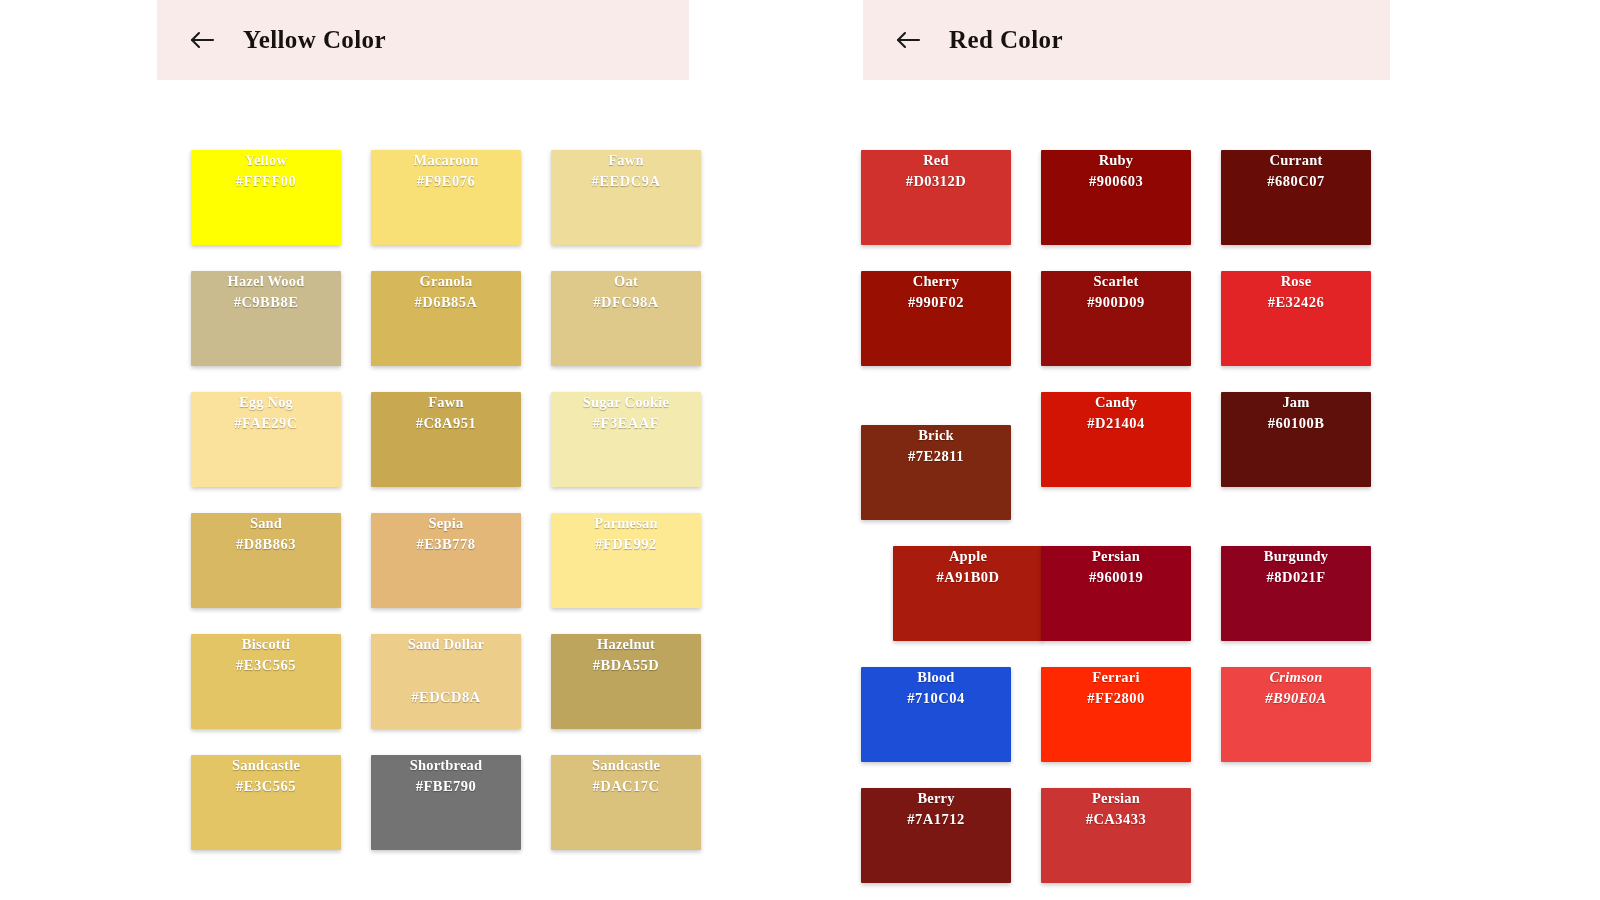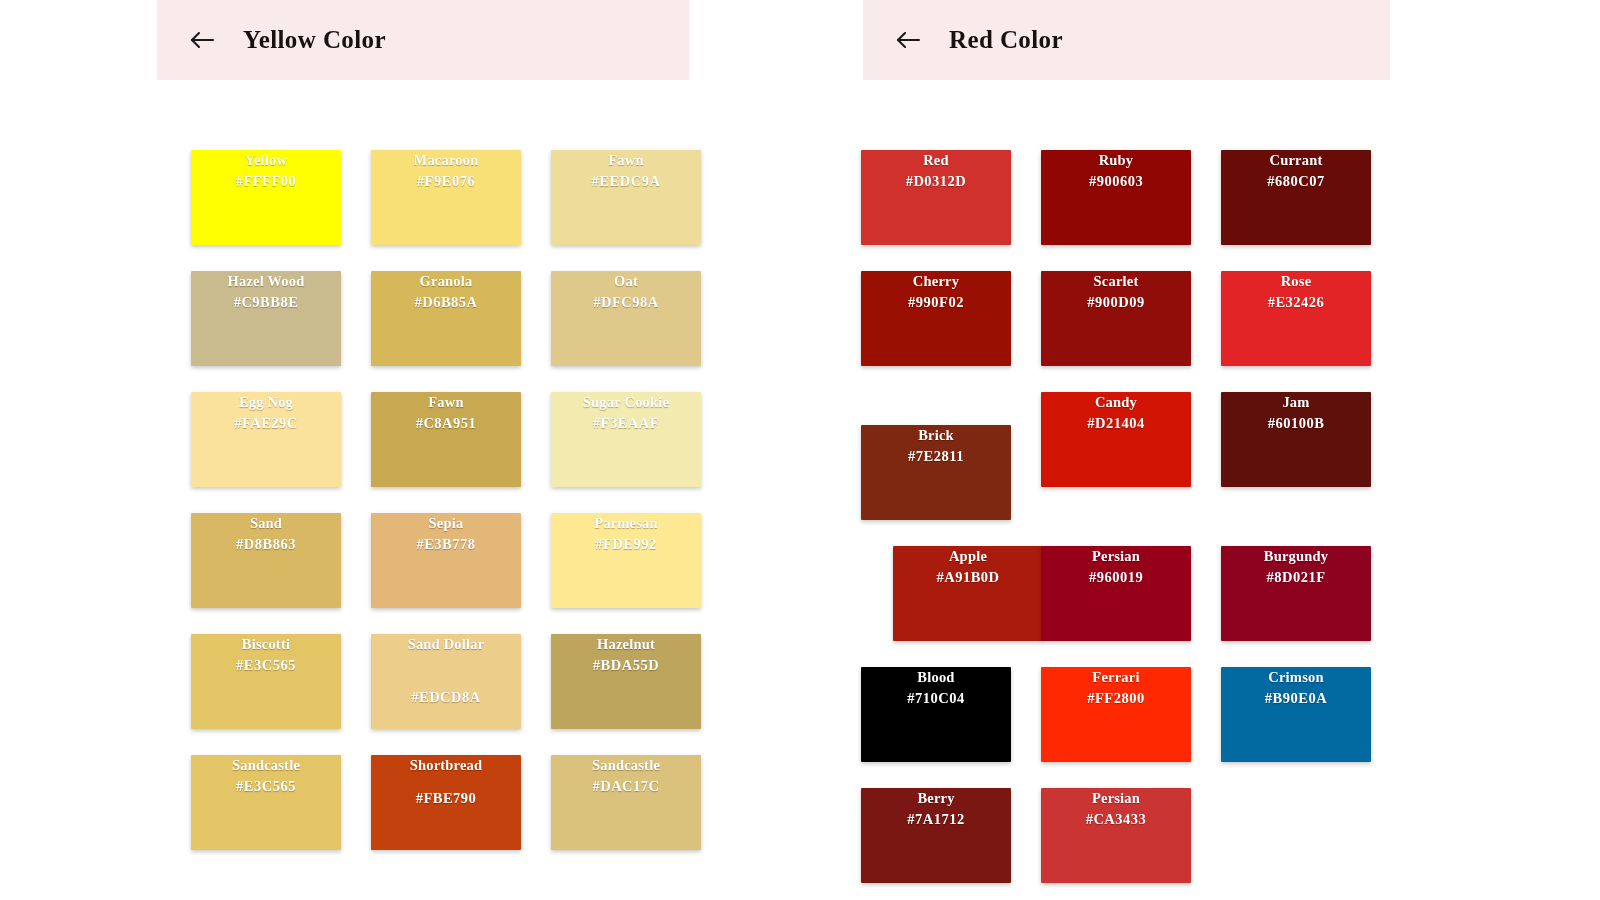--- a/index.html
+++ b/index.html
@@ -176,21 +176,21 @@
           <span class="swatch-hex">#EDCD8A</span>
         </div>
         <div class="swatch" style="background: rgb(189, 165, 93);">
           <span class="swatch-name">Hazelnut</span>
           <span class="swatch-hex">#BDA55D</span>
         </div>
         <div class="swatch" style="background: rgb(227, 197, 101);">
           <span class="swatch-name">Sandcastle</span>
           <span class="swatch-hex">#E3C565</span>
         </div>
-        <div class="swatch" style="background: #c2410c; gap: 12px;">
+        <div class="swatch" style="background: #737373;">
           <span class="swatch-name">Shortbread</span>
           <span class="swatch-hex">#FBE790</span>
         </div>
         <div class="swatch" style="background: rgb(218, 193, 124);">
           <span class="swatch-name">Sandcastle</span>
           <span class="swatch-hex">#DAC17C</span>
         </div>
       </div>
   </section>
 
@@ -246,29 +246,29 @@
           <span class="swatch-hex">#A91B0D</span>
         </div>
         <div class="swatch" style="background: rgb(150, 0, 25);">
           <span class="swatch-name">Persian</span>
           <span class="swatch-hex">#960019</span>
         </div>
         <div class="swatch" style="background: rgb(141, 2, 31);">
           <span class="swatch-name">Burgundy</span>
           <span class="swatch-hex">#8D021F</span>
         </div>
-        <div class="swatch" style="background: #000000;">
+        <div class="swatch" style="background: #1d4ed8;">
           <span class="swatch-name">Blood</span>
           <span class="swatch-hex">#710C04</span>
         </div>
         <div class="swatch" style="background: rgb(255, 40, 0);">
           <span class="swatch-name">Ferrari</span>
           <span class="swatch-hex">#FF2800</span>
         </div>
-        <div class="swatch" style="background: #0369a1;">
+        <div class="swatch" style="background: #ef4444; font-style: italic;">
           <span class="swatch-name">Crimson</span>
           <span class="swatch-hex">#B90E0A</span>
         </div>
         <div class="swatch" style="background: rgb(122, 23, 18);">
           <span class="swatch-name">Berry</span>
           <span class="swatch-hex">#7A1712</span>
         </div>
         <div class="swatch" style="background: rgb(202, 52, 51);">
           <span class="swatch-name">Persian</span>
           <span class="swatch-hex">#CA3433</span>

